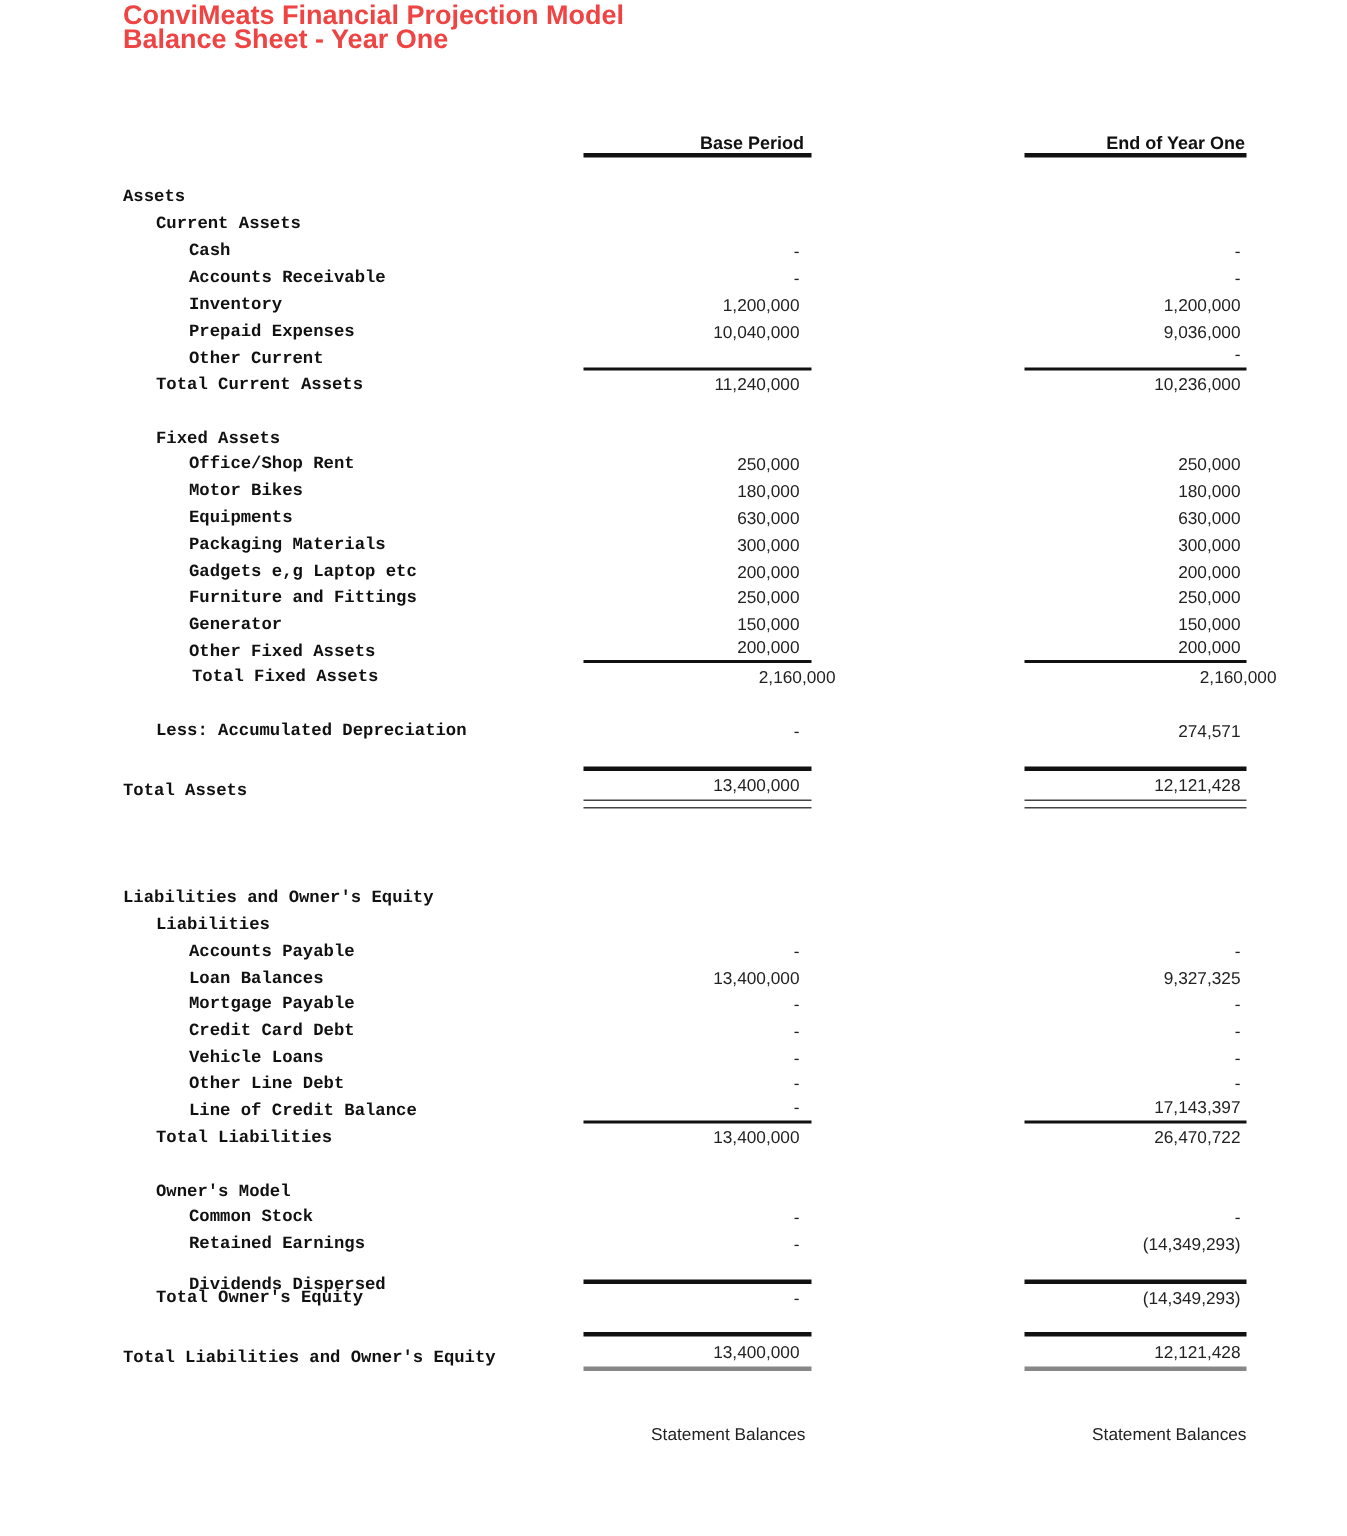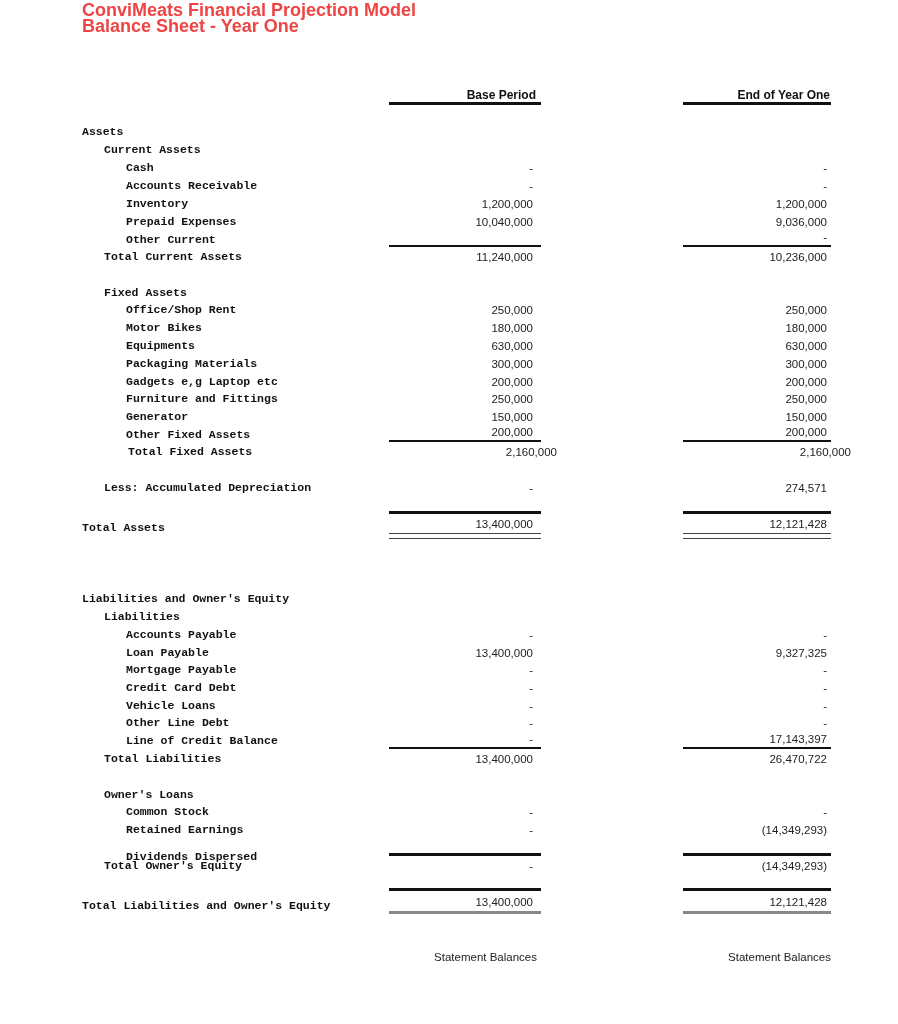--- a/index.html
+++ b/index.html
@@ -154,21 +154,21 @@
 </div>
 <div class="row" style="top:608px;">
   <span class="lbl l1">Liabilities</span>
 </div>
 <div class="row" style="top:626px;">
   <span class="lbl l2">Accounts Payable</span>
   <span class="val base">-</span>
   <span class="val end">-</span>
 </div>
 <div class="row" style="top:644px;">
-  <span class="lbl l2">Loan Payable</span>
+  <span class="lbl l2">Loan Balances</span>
   <span class="val base">13,400,000</span>
   <span class="val end">9,327,325</span>
 </div>
 <div class="row" style="top:661px;">
   <span class="lbl l2">Mortgage Payable</span>
   <span class="val base">-</span>
   <span class="val end">-</span>
 </div>
 <div class="row" style="top:679px;">
   <span class="lbl l2">Credit Card Debt</span>
@@ -192,21 +192,21 @@
 </div>
 <div class="line base" style="top:747px;"></div>
 <div class="line end" style="top:747px;"></div>
 <div class="row" style="top:750px;">
   <span class="lbl l1">Total Liabilities</span>
   <span class="val base">13,400,000</span>
   <span class="val end">26,470,722</span>
 </div>
 
 <div class="row" style="top:786px;">
-  <span class="lbl l1">Owner's Loans</span>
+  <span class="lbl l1">Owner's Model</span>
 </div>
 <div class="row" style="top:803px;">
   <span class="lbl l2">Common Stock</span>
   <span class="val base">-</span>
   <span class="val end">-</span>
 </div>
 <div class="row" style="top:821px;padding-left:32px;">
   <span class="lbl l2">Retained Earnings</span>
   <span class="val base">-</span>
   <span class="val end">(14,349,293)</span>

